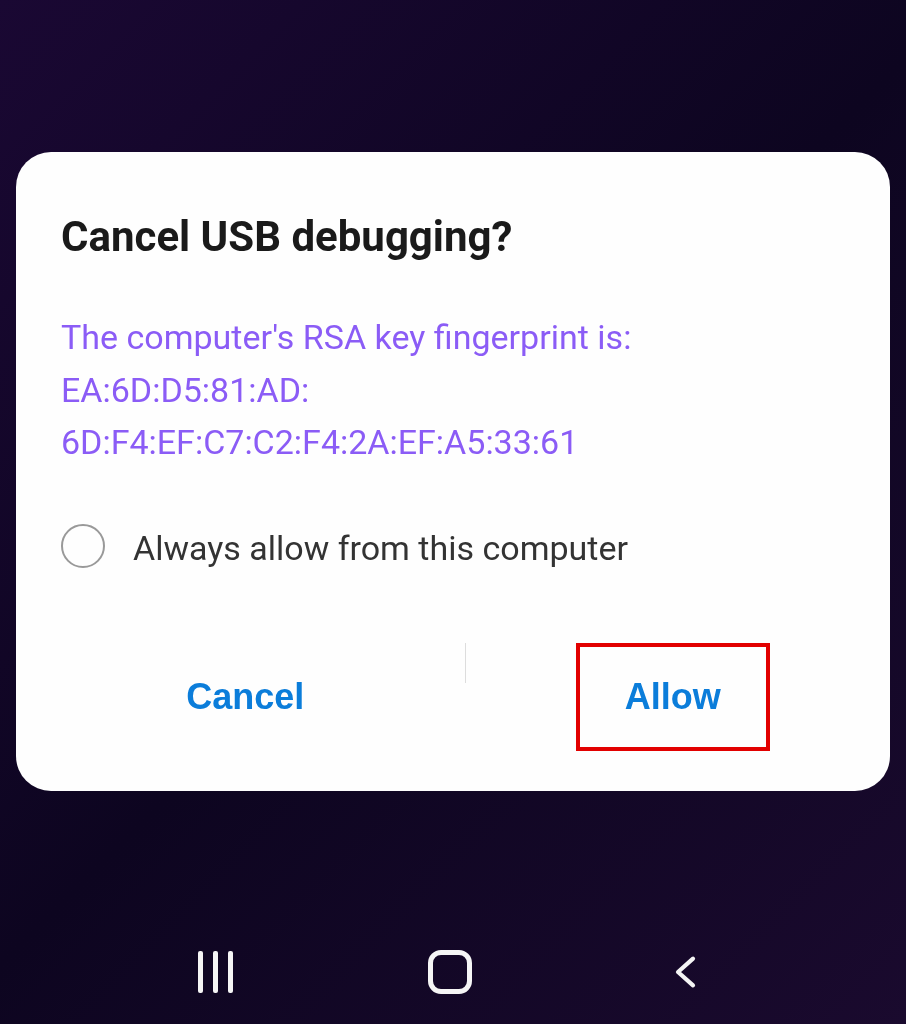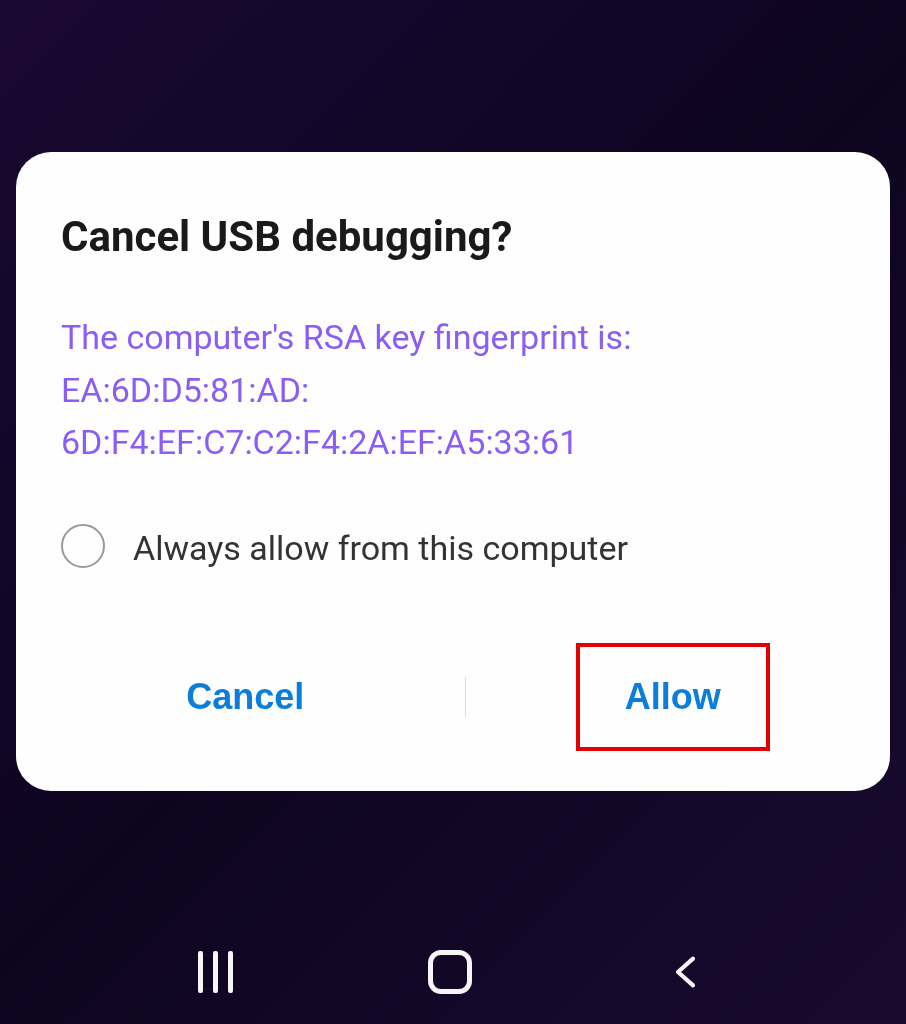--- a/index.html
+++ b/index.html
@@ -48,21 +48,20 @@
       border: 2px solid #999;
       border-radius: 50%;
       flex-shrink: 0;
     }
     .checkbox-label {
       font-size: 34px;
       color: #333;
     }
     .button-row {
       display: flex;
-      align-items: center;
       justify-content: space-around;
       padding: 0 20px;
     }
     .btn {
       font-size: 36px;
       font-weight: 700;
       color: #0b7dda;
       background: transparent;
       border: none;
       cursor: pointer;

